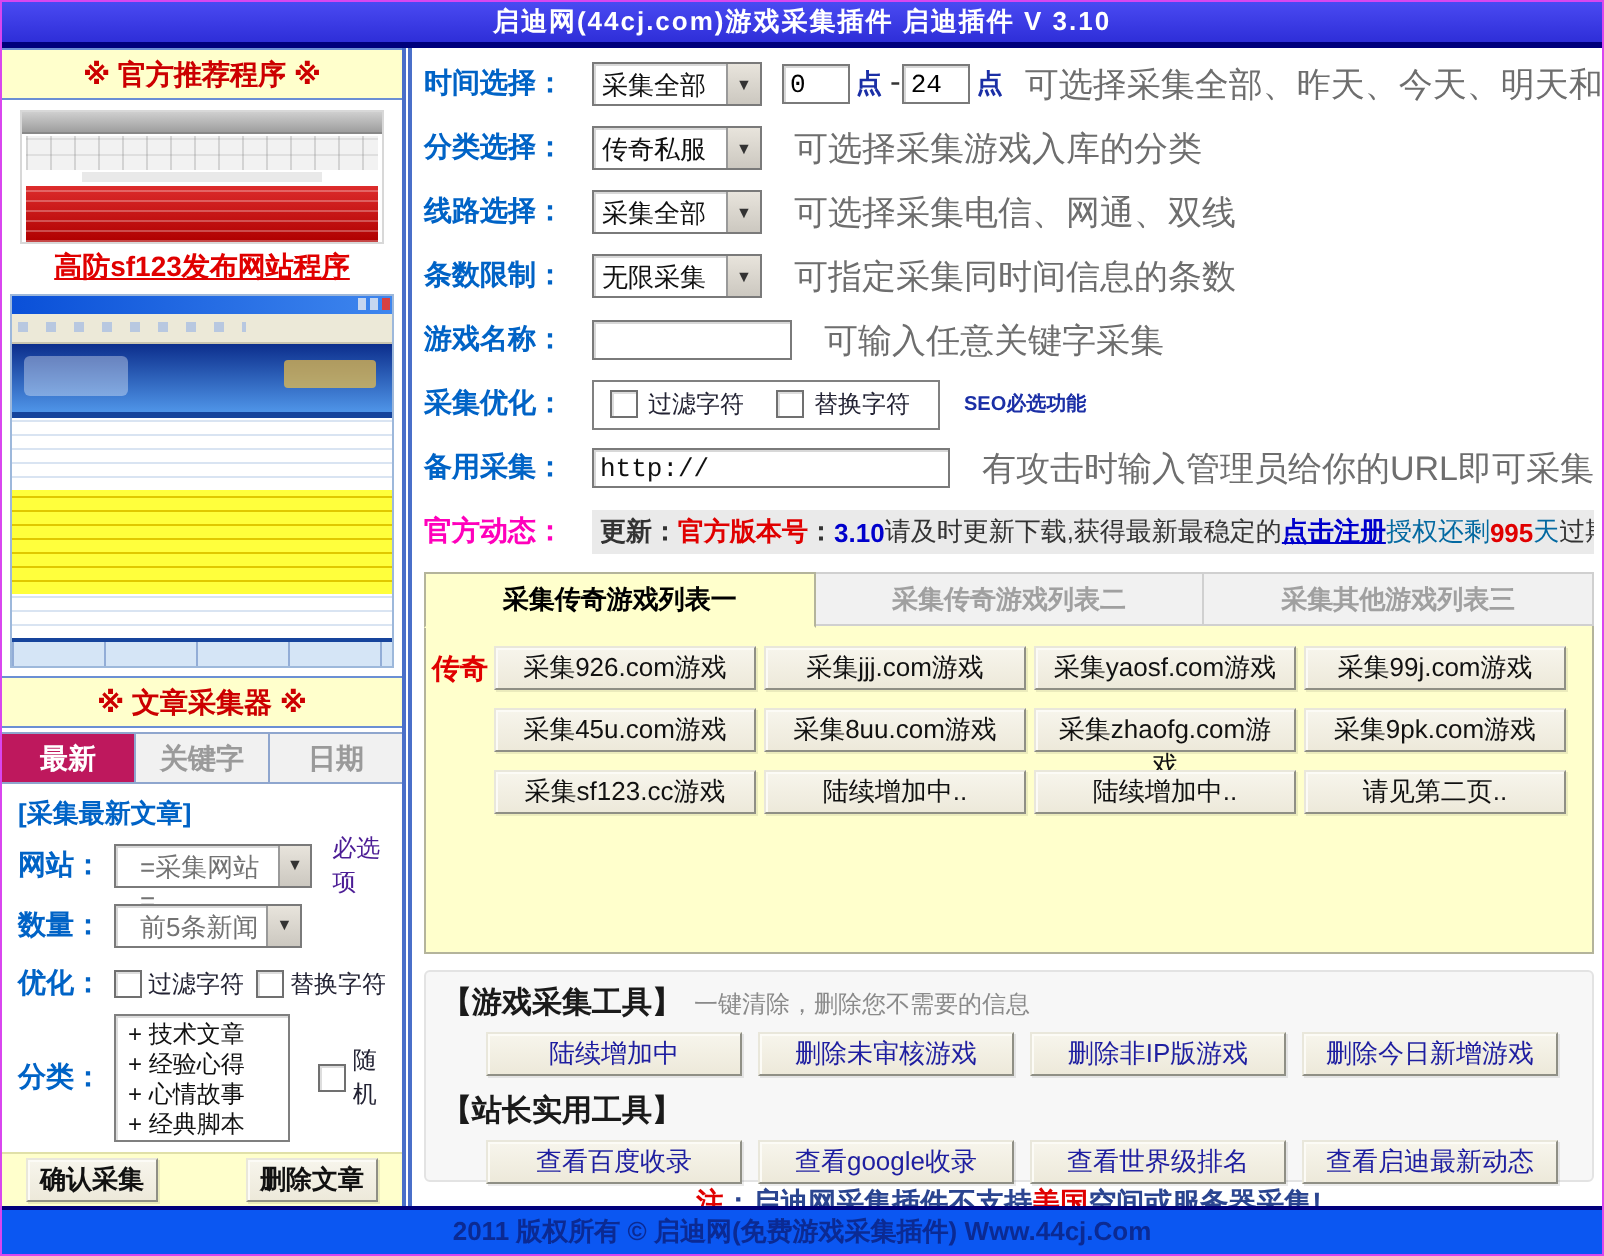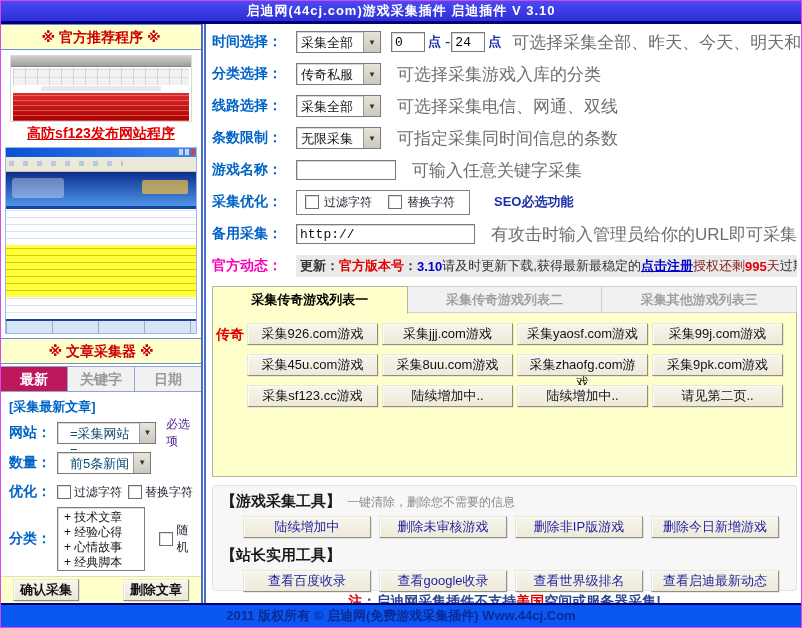--- a/index.html
+++ b/index.html
@@ -60,41 +60,41 @@
   .sbtn{color:#CC0000;font-weight:bold;}
 
   
   .main{flex:1;min-width:0;display:flex;flex-direction:column;padding:2px 4px 0 6px;overflow:hidden;background:#fff;}
   .row{display:flex;align-items:center;height:32px;flex:0 0 32px;}
   .lbl{width:84px;flex-shrink:0;color:#0063C6;font-weight:bold;font-size:14px;}
   .desc{color:#6E6E6E;font-size:17px;margin-left:16px;white-space:nowrap;}
 
   .sel{display:inline-flex;align-items:stretch;border:1px solid #7A7A7A;box-shadow:inset 1px 1px 0 #D8D8D8;background:#fff;height:20px;cursor:pointer;}
   .sel-txt{font-size:13px;padding:2px 4px 0;min-width:58px;color:#111;}
-  .sel-txt.blue{color:#0c4a6e;padding-left:12px;}
+  .sel-txt.blue{color:#737373;padding-left:12px;}
   .sel-arrow{width:16px;background:linear-gradient(#E8E4DC,#CCC8C0);border-left:1px solid #9A9A9A;display:flex;align-items:center;justify-content:center;font-size:8px;color:#333;}
 
   .inp{border:1px solid #7A7A7A;box-shadow:inset 1px 1px 0 #D8D8D8;height:18px;font-size:13px;padding:0 3px;font-family:"Liberation Mono","DejaVu Sans Mono",monospace;}
   .inp.small{width:26px;}
   .inp.name{width:92px;}
   .inp.url{width:208px;color:#111;}
   .dot{color:#1B2FA6;font-weight:bold;font-size:13px;margin:0 3px;}
   .dash{color:#333;margin:0 1px;}
 
   .cb{width:12px;height:12px;flex:0 0 12px;border:1px solid #707070;background:#fff;box-shadow:inset 1px 1px 0 #DDD;display:inline-block;cursor:pointer;}
   .optbox{display:flex;align-items:center;border:1px solid #808080;padding:3px 8px;gap:2px;}
-  .seo{color:#1B2FA6;font-weight:bold;font-size:13px;margin-left:24px;}
+  .seo{color:#1B2FA6;font-weight:bold;font-size:10px;margin-left:12px;}
 
   .news-strip{flex:1;min-width:0;background:#EAEAEA;height:22px;display:flex;align-items:center;white-space:nowrap;overflow:hidden;font-size:13px;padding:0 4px;}
   .news-strip .nvy{color:#333;font-weight:bold;}
   .news-strip .red{color:#E00000;font-weight:bold;}
   .news-strip .blu{color:#0000CC;font-weight:bold;}
   .news-strip .txt{color:#333;}
   .news-strip .lnk{color:#0000CC;font-weight:bold;text-decoration:underline;cursor:pointer;}
-  .news-strip .mag{color:#7f1d1d;}
+  .news-strip .mag{color:#0369a1;}
   .lbl.magenta{color:#FF00BB;}
 
   .main-tabs{display:flex;margin-top:4px;height:41px;flex:0 0 25px;position:relative;z-index:2;}
   .main-tab{flex:1;text-align:center;font-weight:bold;font-size:13px;line-height:25px;color:#A0A0A0;background:#F1F1F1;border:1px solid #D0D0D0;border-left:none;cursor:pointer;}
   .main-tab:first-child{border-left:1px solid #B4B49B;}
   .main-tab.active{background:#FFFFCC;color:#000;border:1px solid #B4B49B;border-bottom:1px solid #FFFFCC;margin-bottom:-1px;}
 
   .panel{background:#FFFFCC;border:1px solid #B4B49B;border-top:none;height:153px;flex:0 0 153px;display:flex;padding-top:10px;}
   .legend{color:#E00000;font-weight:bold;font-size:14px;width:34px;text-align:center;flex-shrink:0;margin-top:3px;}
   .panel-grid{display:grid;grid-template-columns:repeat(4,131px);column-gap:4px;row-gap:9px;align-content:start;}

